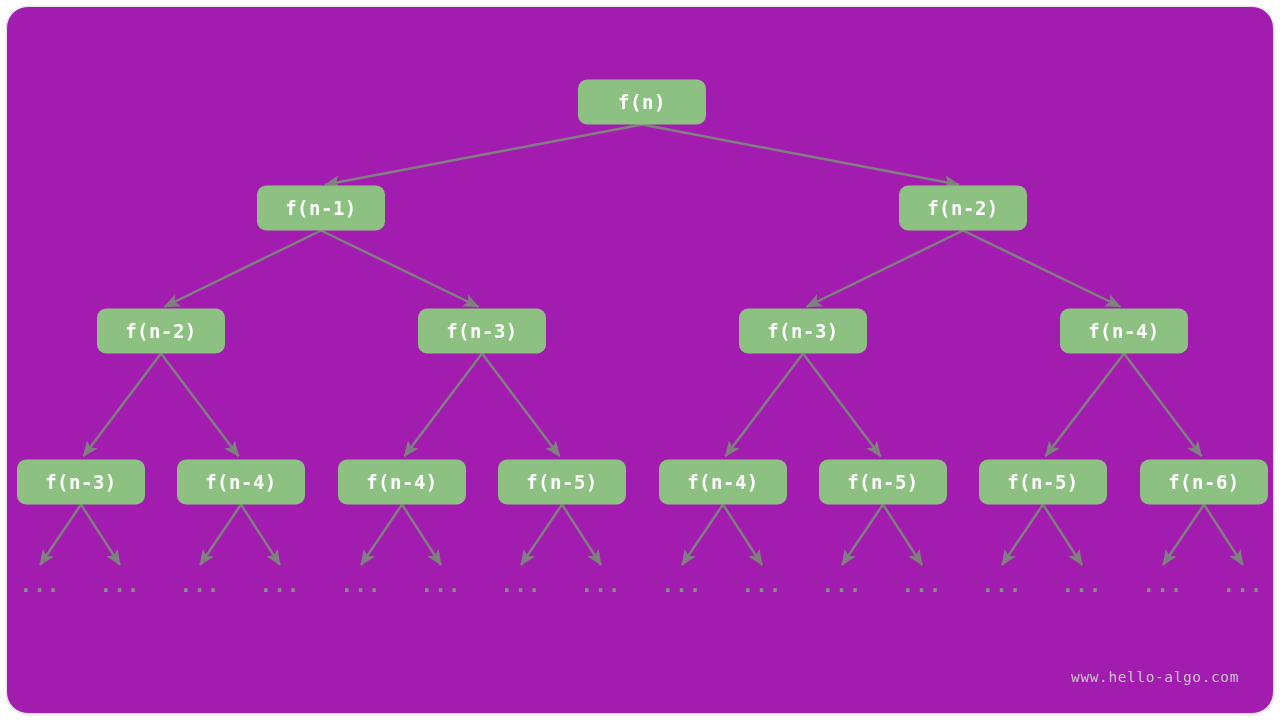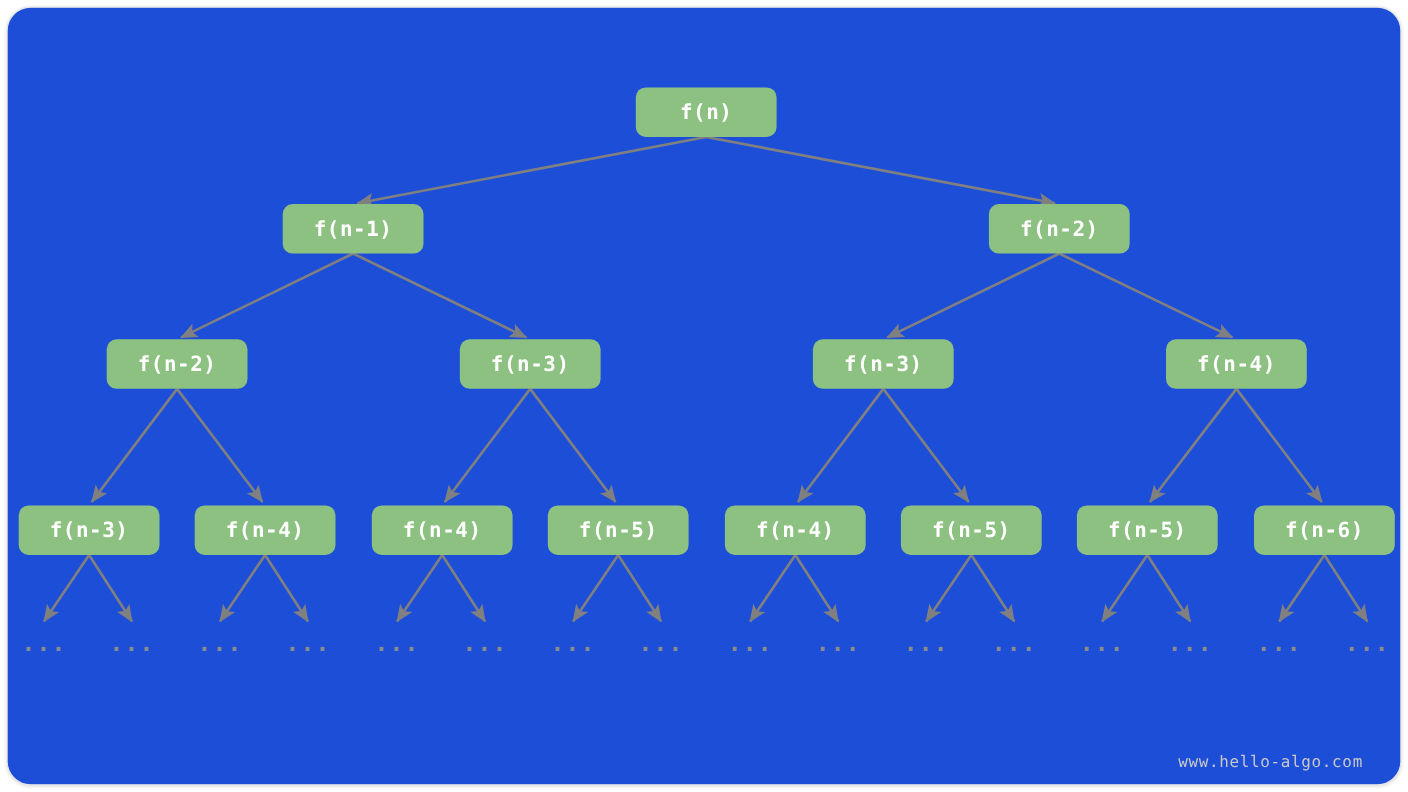--- a/index.html
+++ b/index.html
@@ -10,21 +10,21 @@
     height: 720px;
     background: #ffffff;
     font-family: "DejaVu Sans Mono", "Liberation Mono", monospace;
   }
   #card {
     position: absolute;
     left: 6px;
     top: 6px;
     width: 1268px;
     height: 708px;
-    background: #1d4ed8;
+    background: #a21caf;
     border: 1px solid #e6e6e6;
     border-radius: 22px;
     box-shadow: 0 1px 3px rgba(0,0,0,0.10), 0 0 0 1px rgba(0,0,0,0.015);
     box-sizing: border-box;
     overflow: hidden;
   }
   #tree-svg {
     position: absolute;
     left: 0;
     top: 0;
@@ -52,21 +52,21 @@
     font-family: "DejaVu Sans Mono", "Liberation Mono", monospace;
     font-size: 21px;
     font-weight: bold;
     text-anchor: middle;
     dominant-baseline: middle;
     letter-spacing: 1px;
   }
   .watermark {
     position: absolute;
     right: 34px;
-    bottom: 12px;
+    bottom: 28px;
     color: #c8c8c8;
     font-family: "DejaVu Sans Mono", "Liberation Mono", monospace;
     font-size: 14.5px;
     letter-spacing: 0.6px;
     white-space: nowrap;
   }
 </style>
 </head>
 <body>
 

